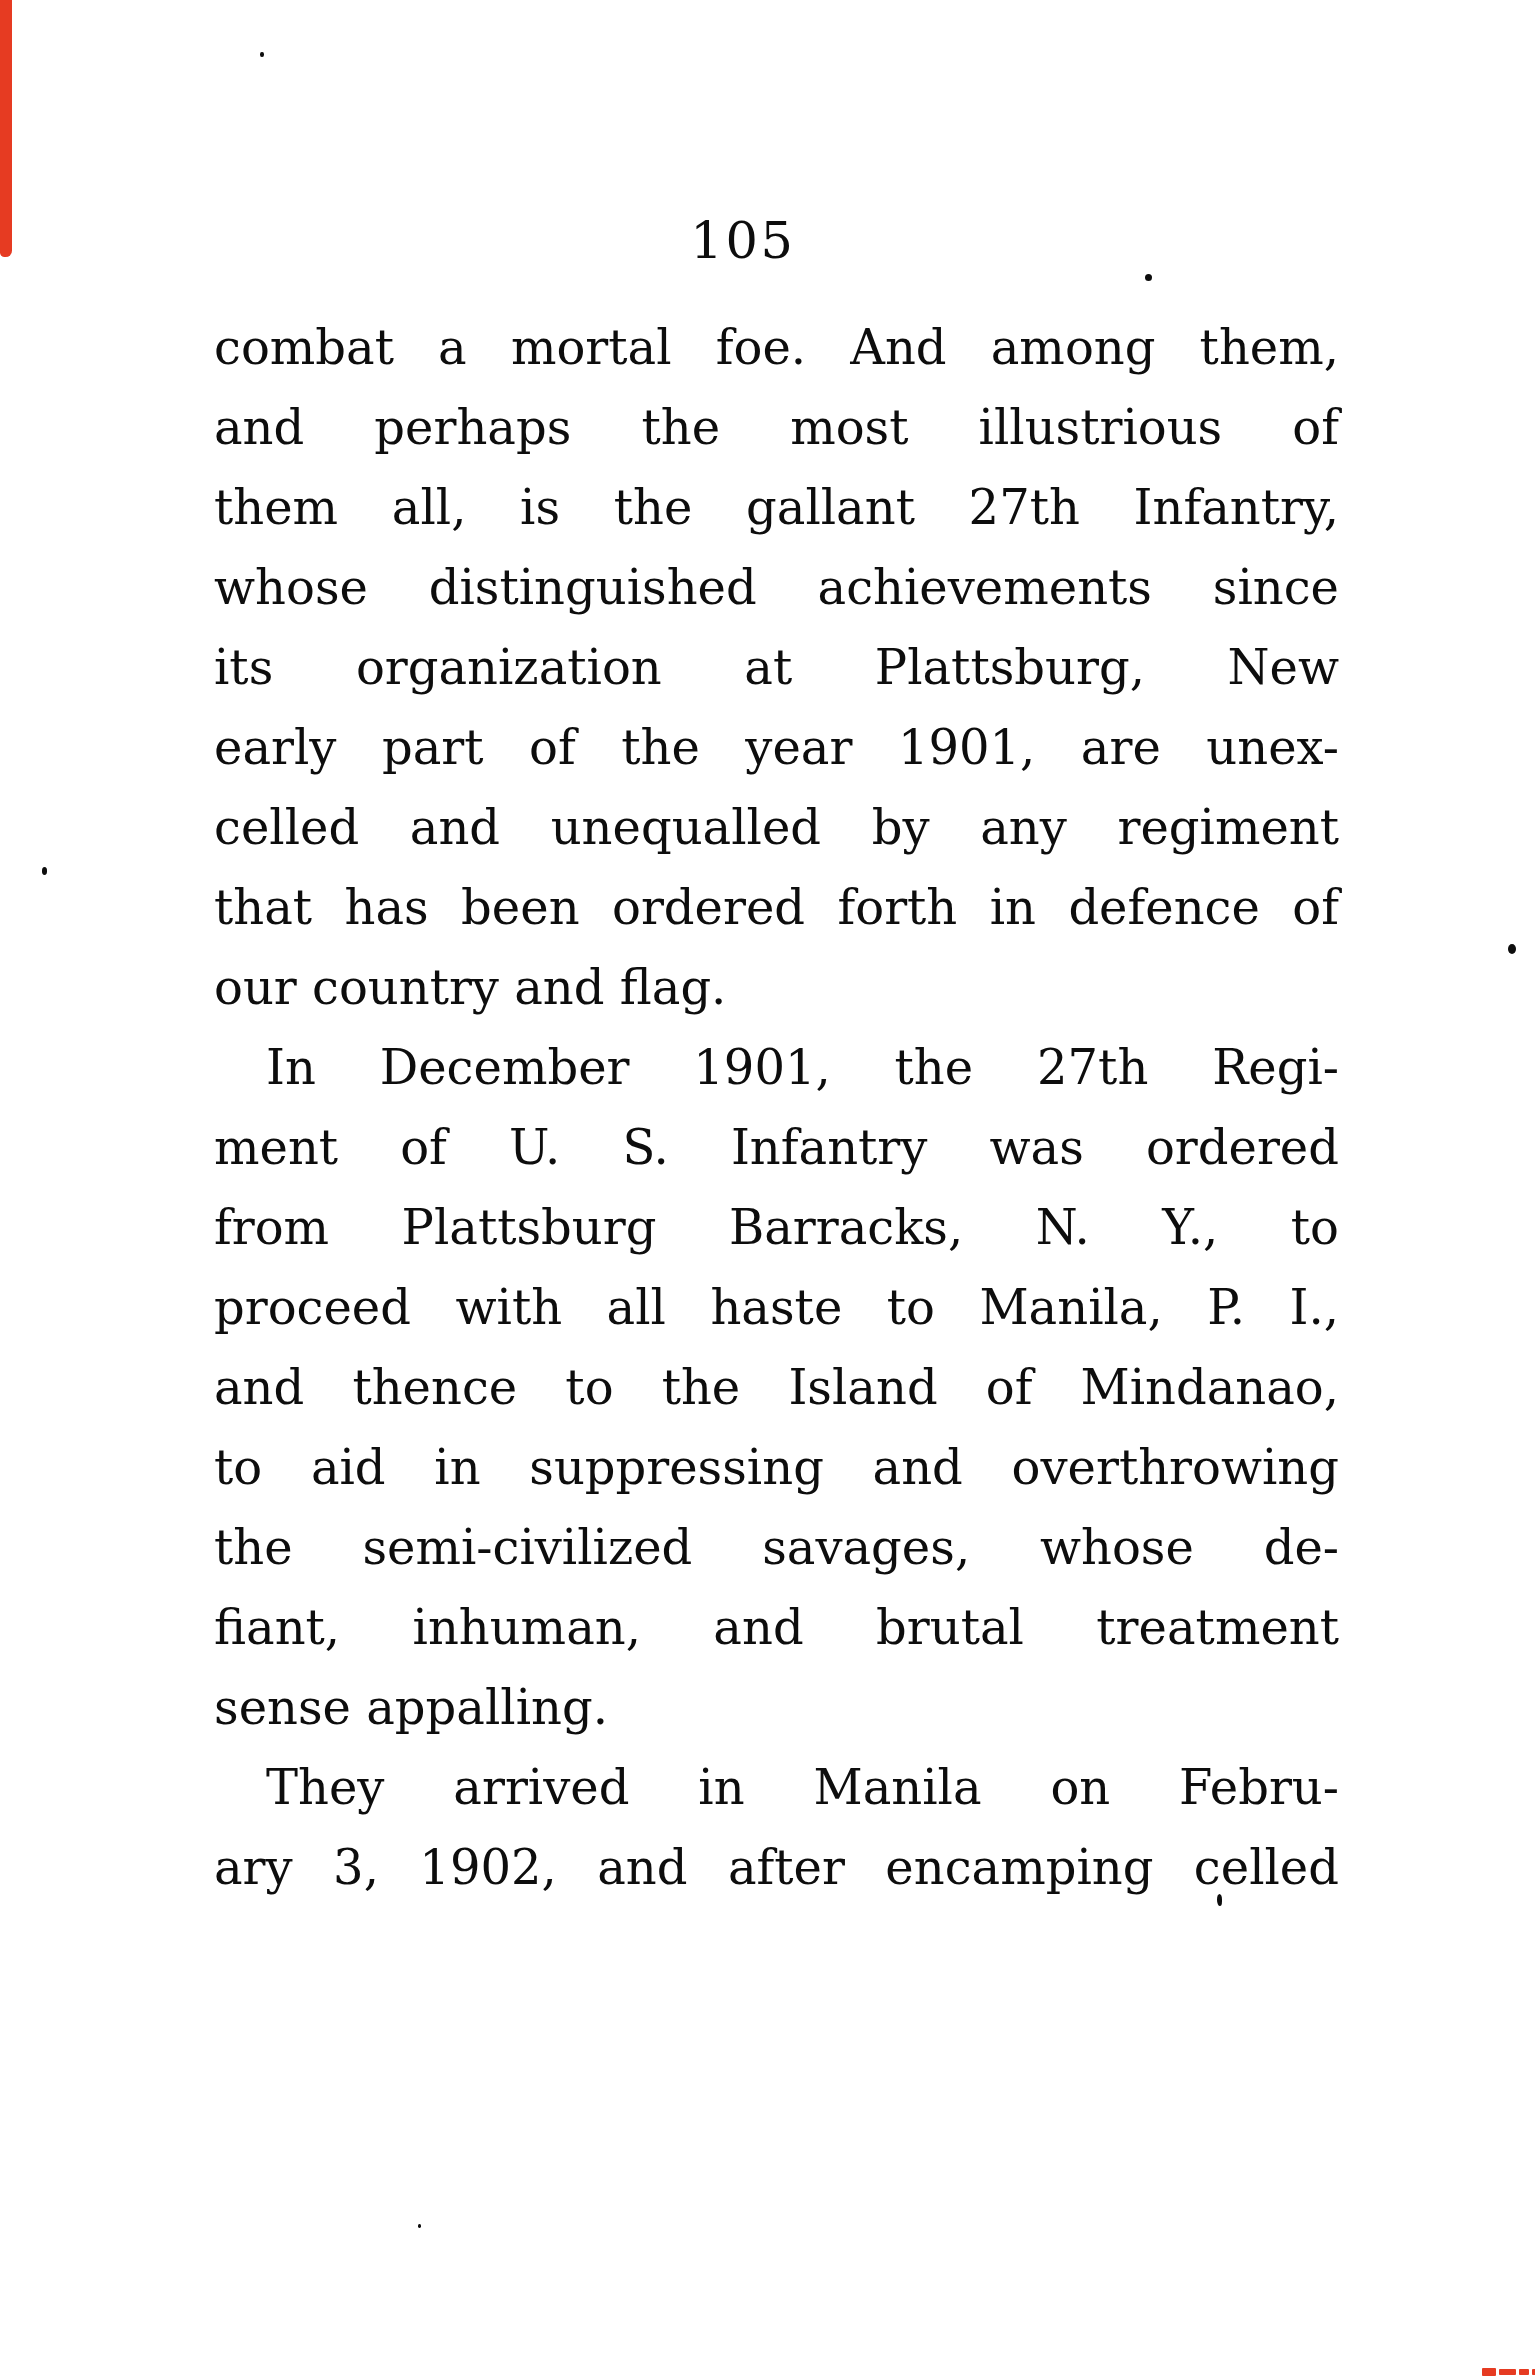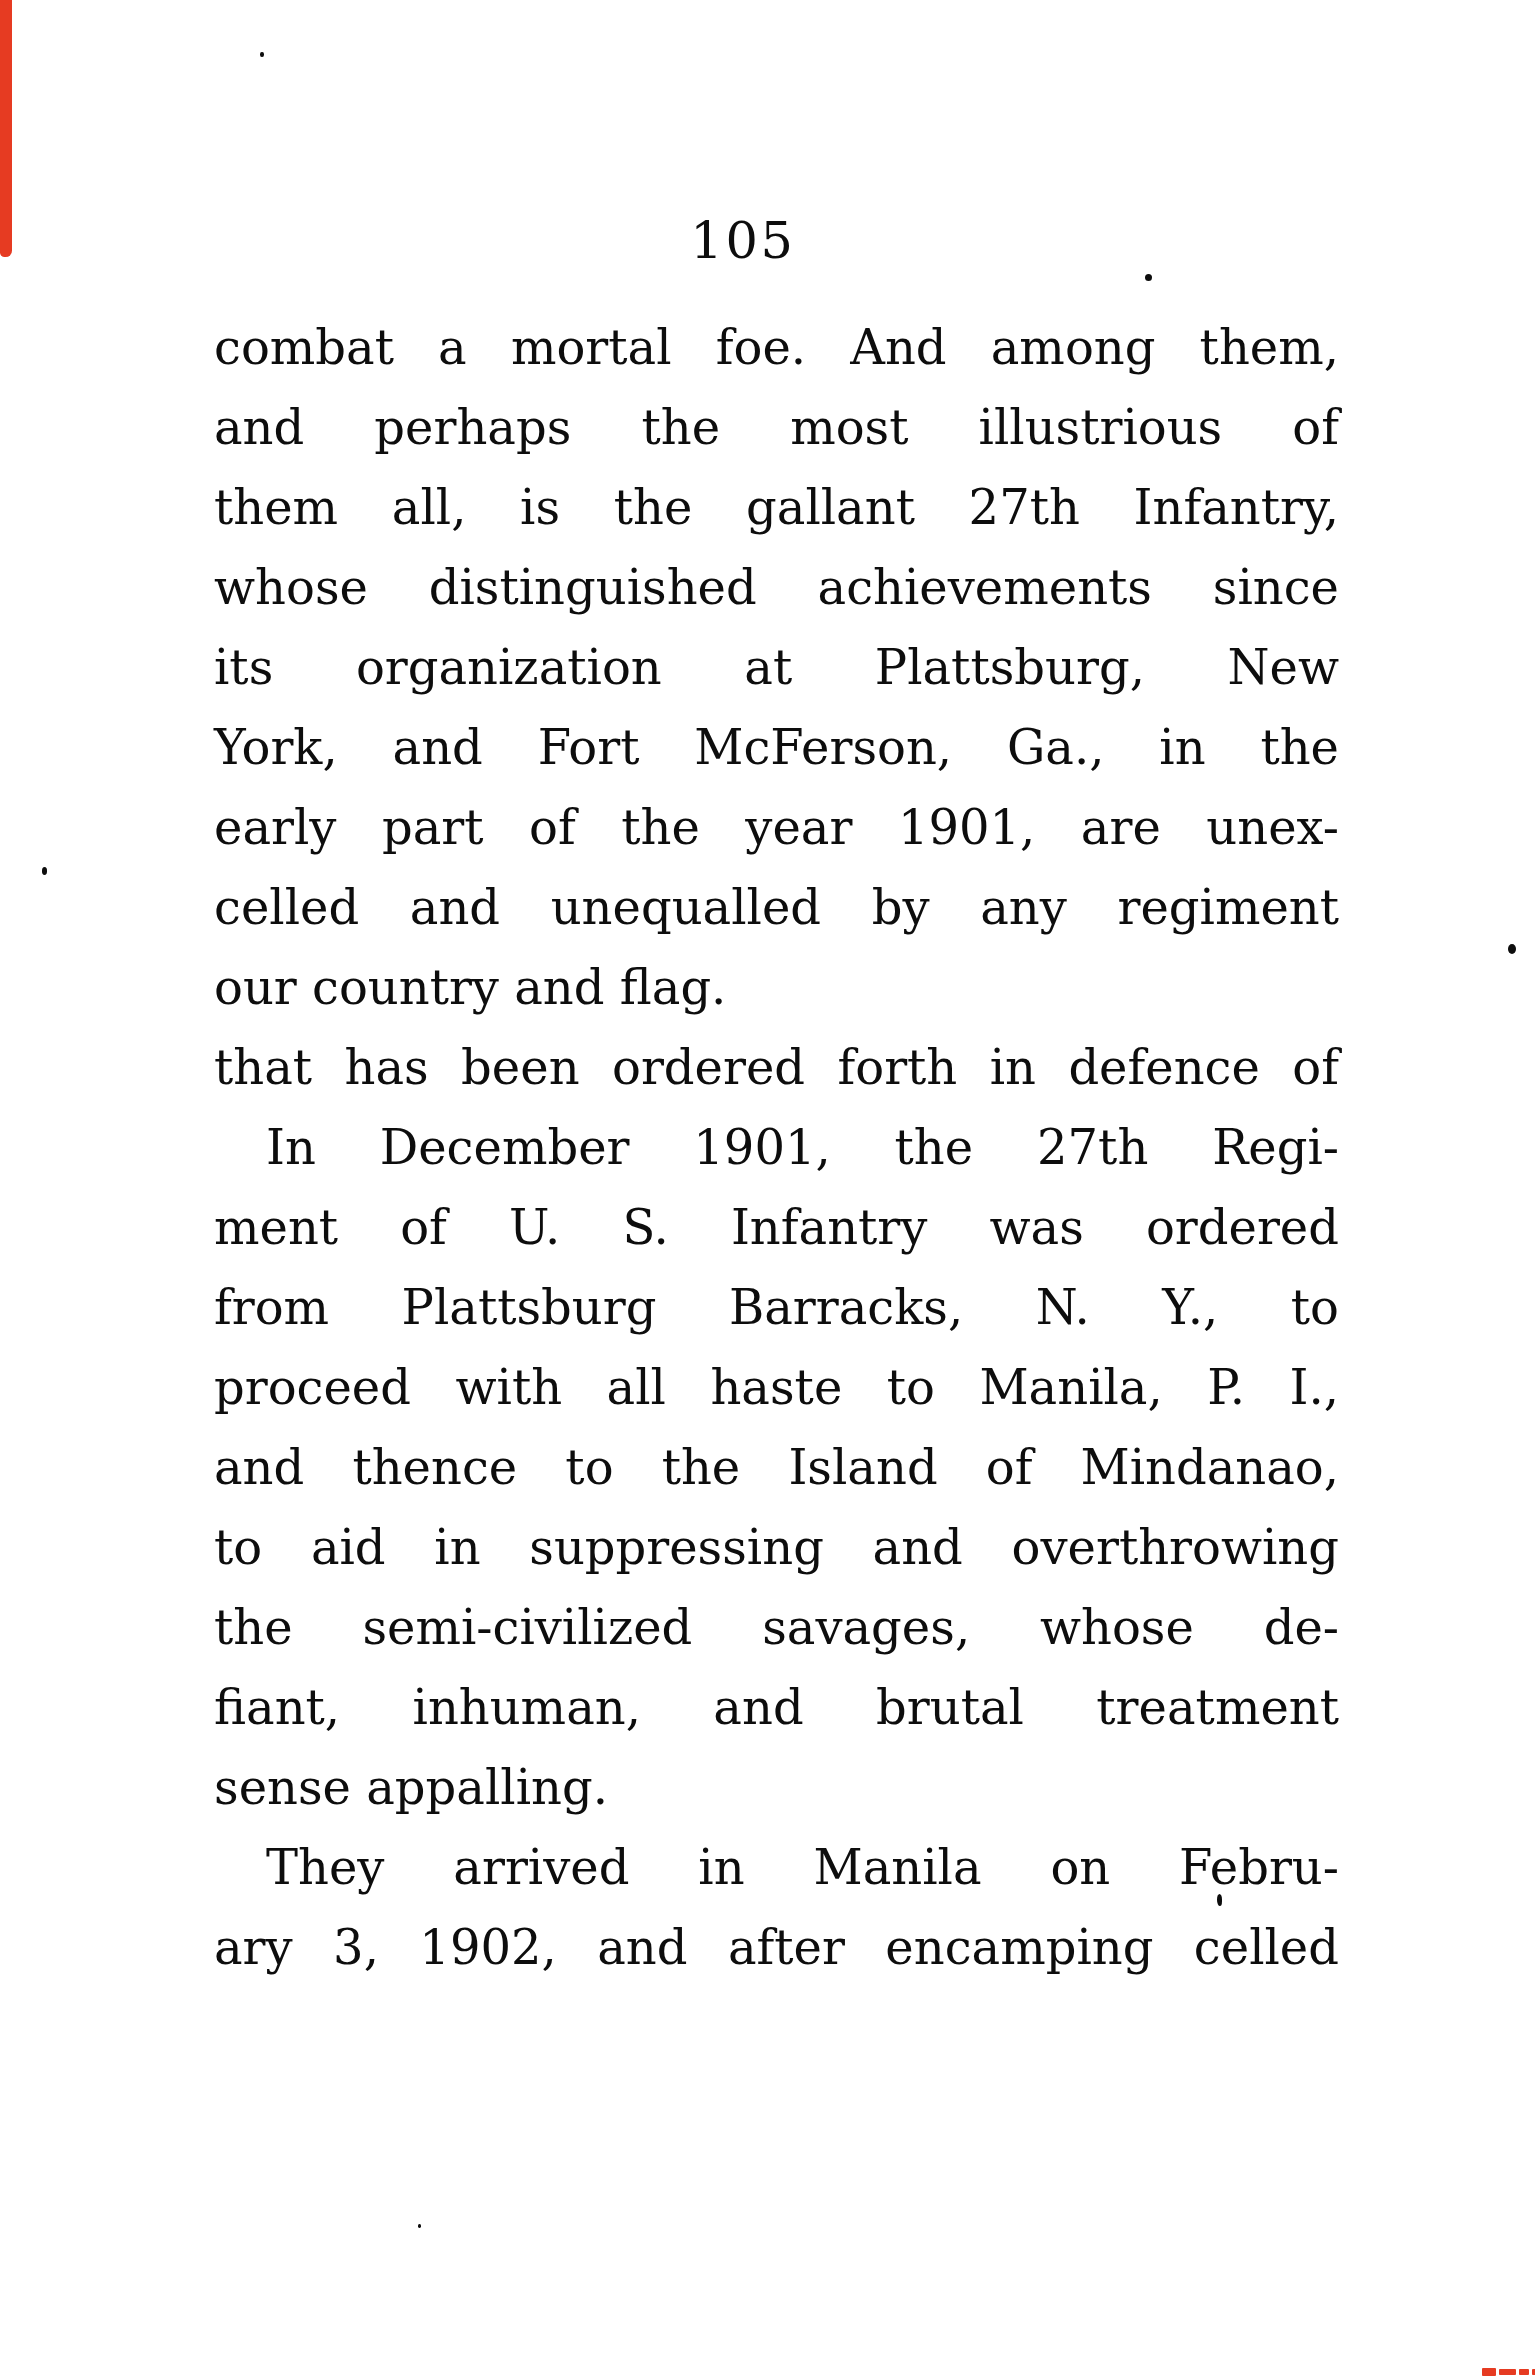--- a/index.html
+++ b/index.html
@@ -86,25 +86,24 @@
   <div class="red-bar"></div>
 
   <div class="page-number">105</div>
 
   <div class="text-block">
     <div class="ln j">combat a mortal foe. And among them,</div>
     <div class="ln j">and perhaps the most illustrious of</div>
     <div class="ln j">them all, is the gallant 27th Infantry,</div>
     <div class="ln j">whose distinguished achievements since</div>
     <div class="ln j">its organization at Plattsburg, New</div>
-    <div class="ln j">York, and Fort McFerson, Ga., in the</div>
     <div class="ln j">early part of the year 1901, are unex-</div>
     <div class="ln j">celled and unequalled by any regiment</div>
+    <div class="ln j">that has been ordered forth in defence of</div>
     <div class="ln end">our country and flag.</div>
-    <div class="ln j">that has been ordered forth in defence of</div>
     <div class="ln j indent">In December 1901, the 27th Regi-</div>
     <div class="ln j">ment of U. S. Infantry was ordered</div>
     <div class="ln j">from Plattsburg Barracks, N. Y., to</div>
     <div class="ln j">proceed with all haste to Manila, P. I.,</div>
     <div class="ln j">and thence to the Island of Mindanao,</div>
     <div class="ln j">to aid in suppressing and overthrowing</div>
     <div class="ln j">the semi-civilized savages, whose de-</div>
     <div class="ln j">fiant, inhuman, and brutal treatment</div>
     <div class="ln end">sense appalling.</div>
     <div class="ln j indent">They arrived in Manila on Febru-</div>

